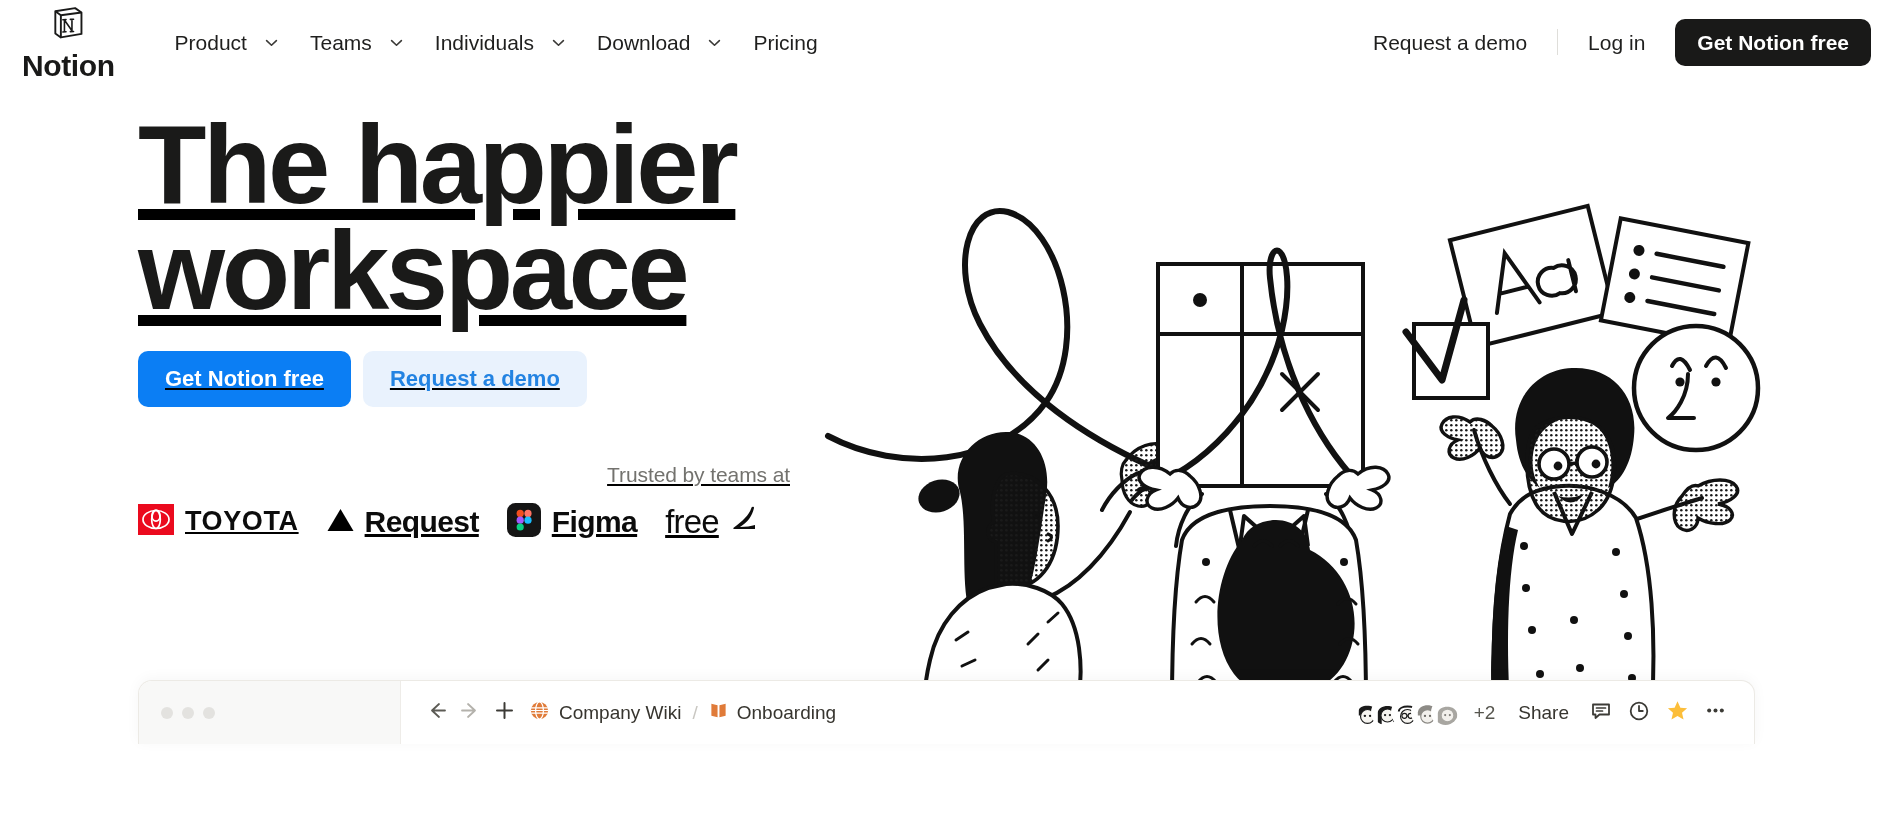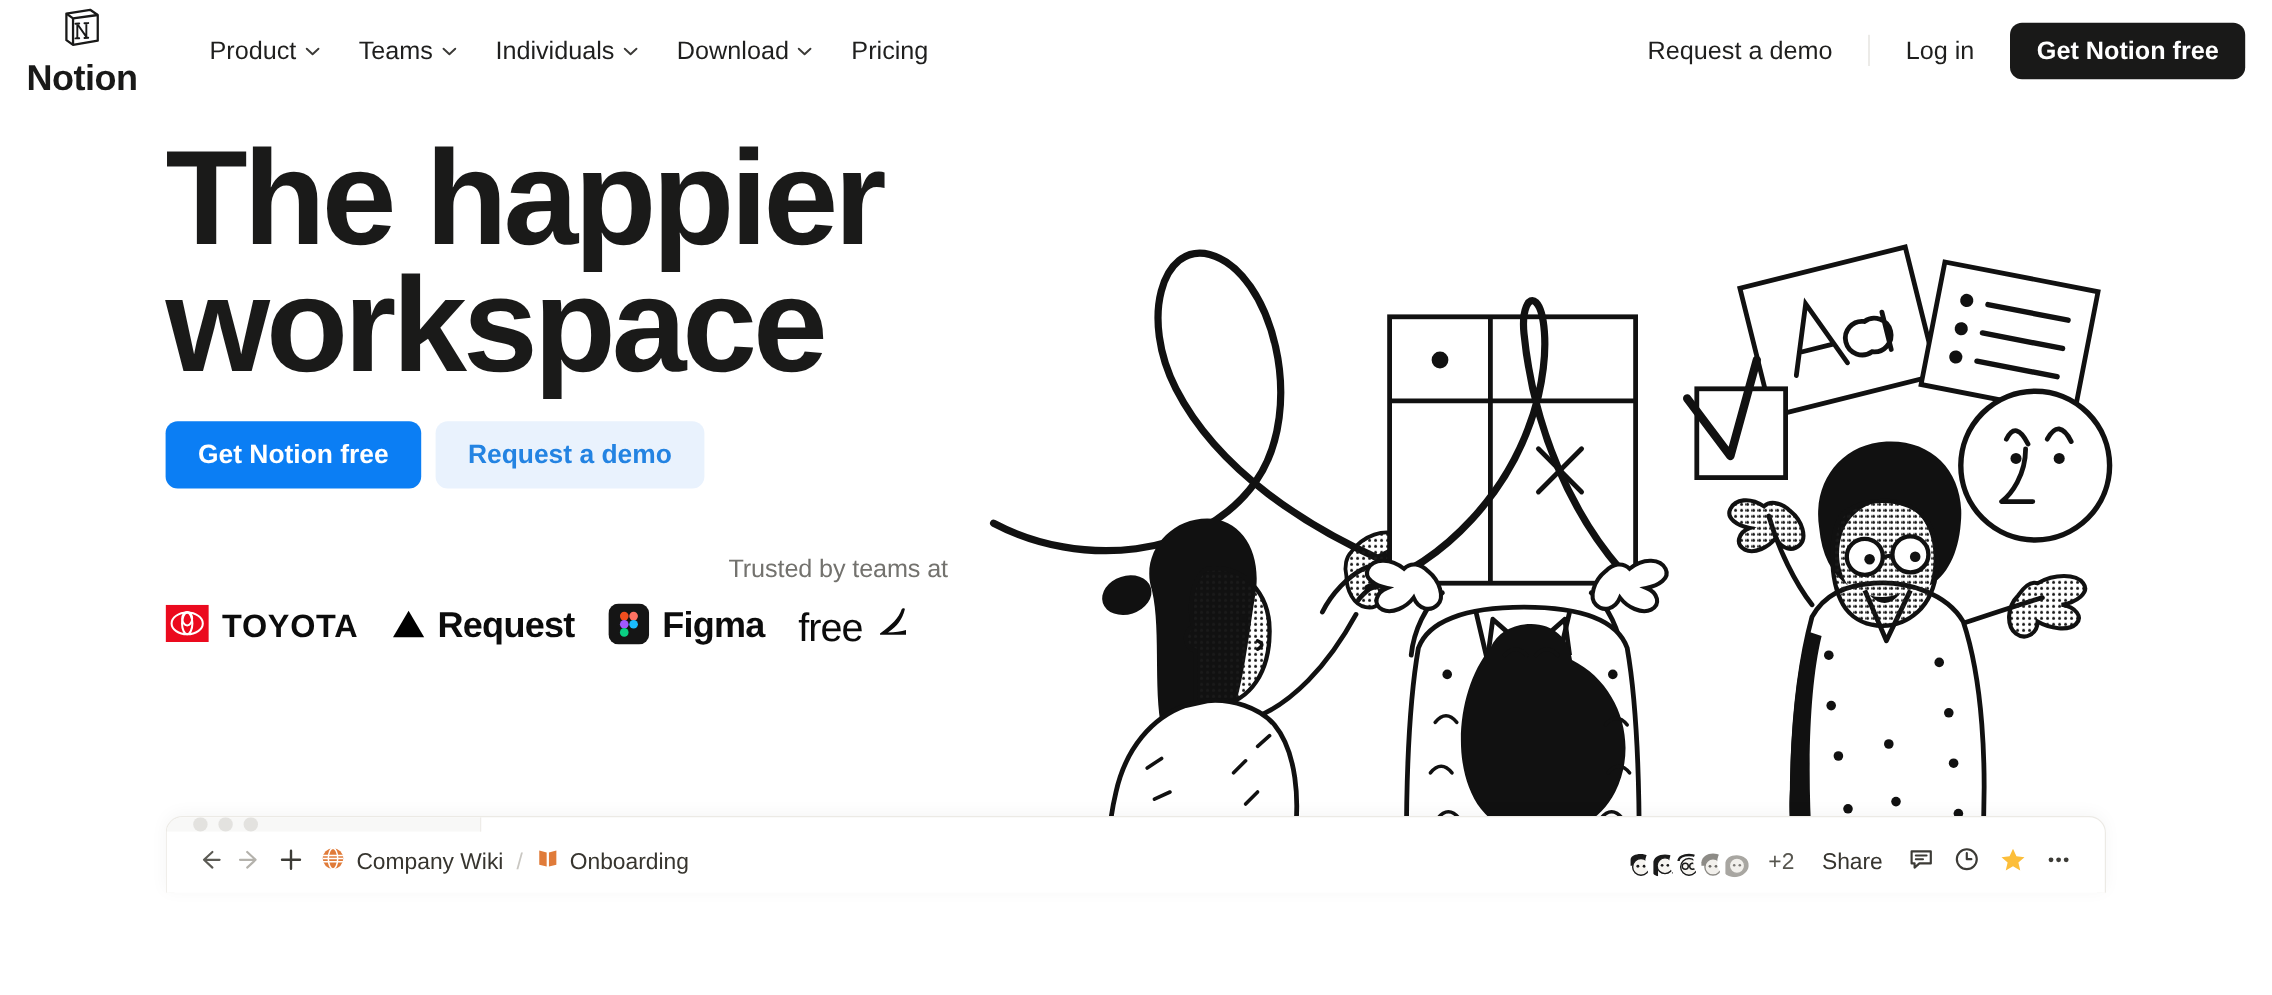--- a/index.html
+++ b/index.html
@@ -38,21 +38,21 @@
     font-weight: 700;
     color: #191918;
     letter-spacing: -0.4px;
     line-height: 1;
   }
 
   .nav-links { display: flex; align-items: center; gap: 4px; }
   .nav-item {
     display: flex;
     align-items: center;
-    gap: 7px;
+    gap: 18px;
     padding: 9px 14px;
     border-radius: 8px;
     font-size: 21px;
     color: #1f1f1e;
     cursor: pointer;
     white-space: nowrap;
     line-height: 1;
   }
   .chev { width: 13px; height: 8px; display: block; flex: none; margin-top: 2px; }
 
@@ -98,20 +98,21 @@
     padding: 0 0 0 0;
     position: relative;
     height: 660px;
   }
 
   .hero-left {
     width: 790px;
     flex: none;
     padding-left: 138px;
     padding-top: 28px;
+    text-decoration: underline;
   }
 
   .headline {
     font-size: 112px;
     line-height: 0.95;
     font-weight: 700;
     letter-spacing: -3.4px;
     color: #1a1a19;
     margin-bottom: 26px;
   }
@@ -183,21 +184,20 @@
     bottom: 0;
     height: 64px;
     background: #ffffff;
     border: 1px solid #eceae5;
     border-bottom: none;
     border-radius: 14px 14px 0 0;
     display: flex;
     align-items: stretch;
     box-shadow: 0 -2px 14px rgba(15,15,15,0.04);
     overflow: hidden;
-    flex-direction: column;
   }
   .mock-sidebar {
     width: 262px;
     flex: none;
     background: #f8f8f7;
     border-right: 1px solid #eeece8;
     display: flex;
     align-items: center;
     padding-left: 22px;
     gap: 9px;

